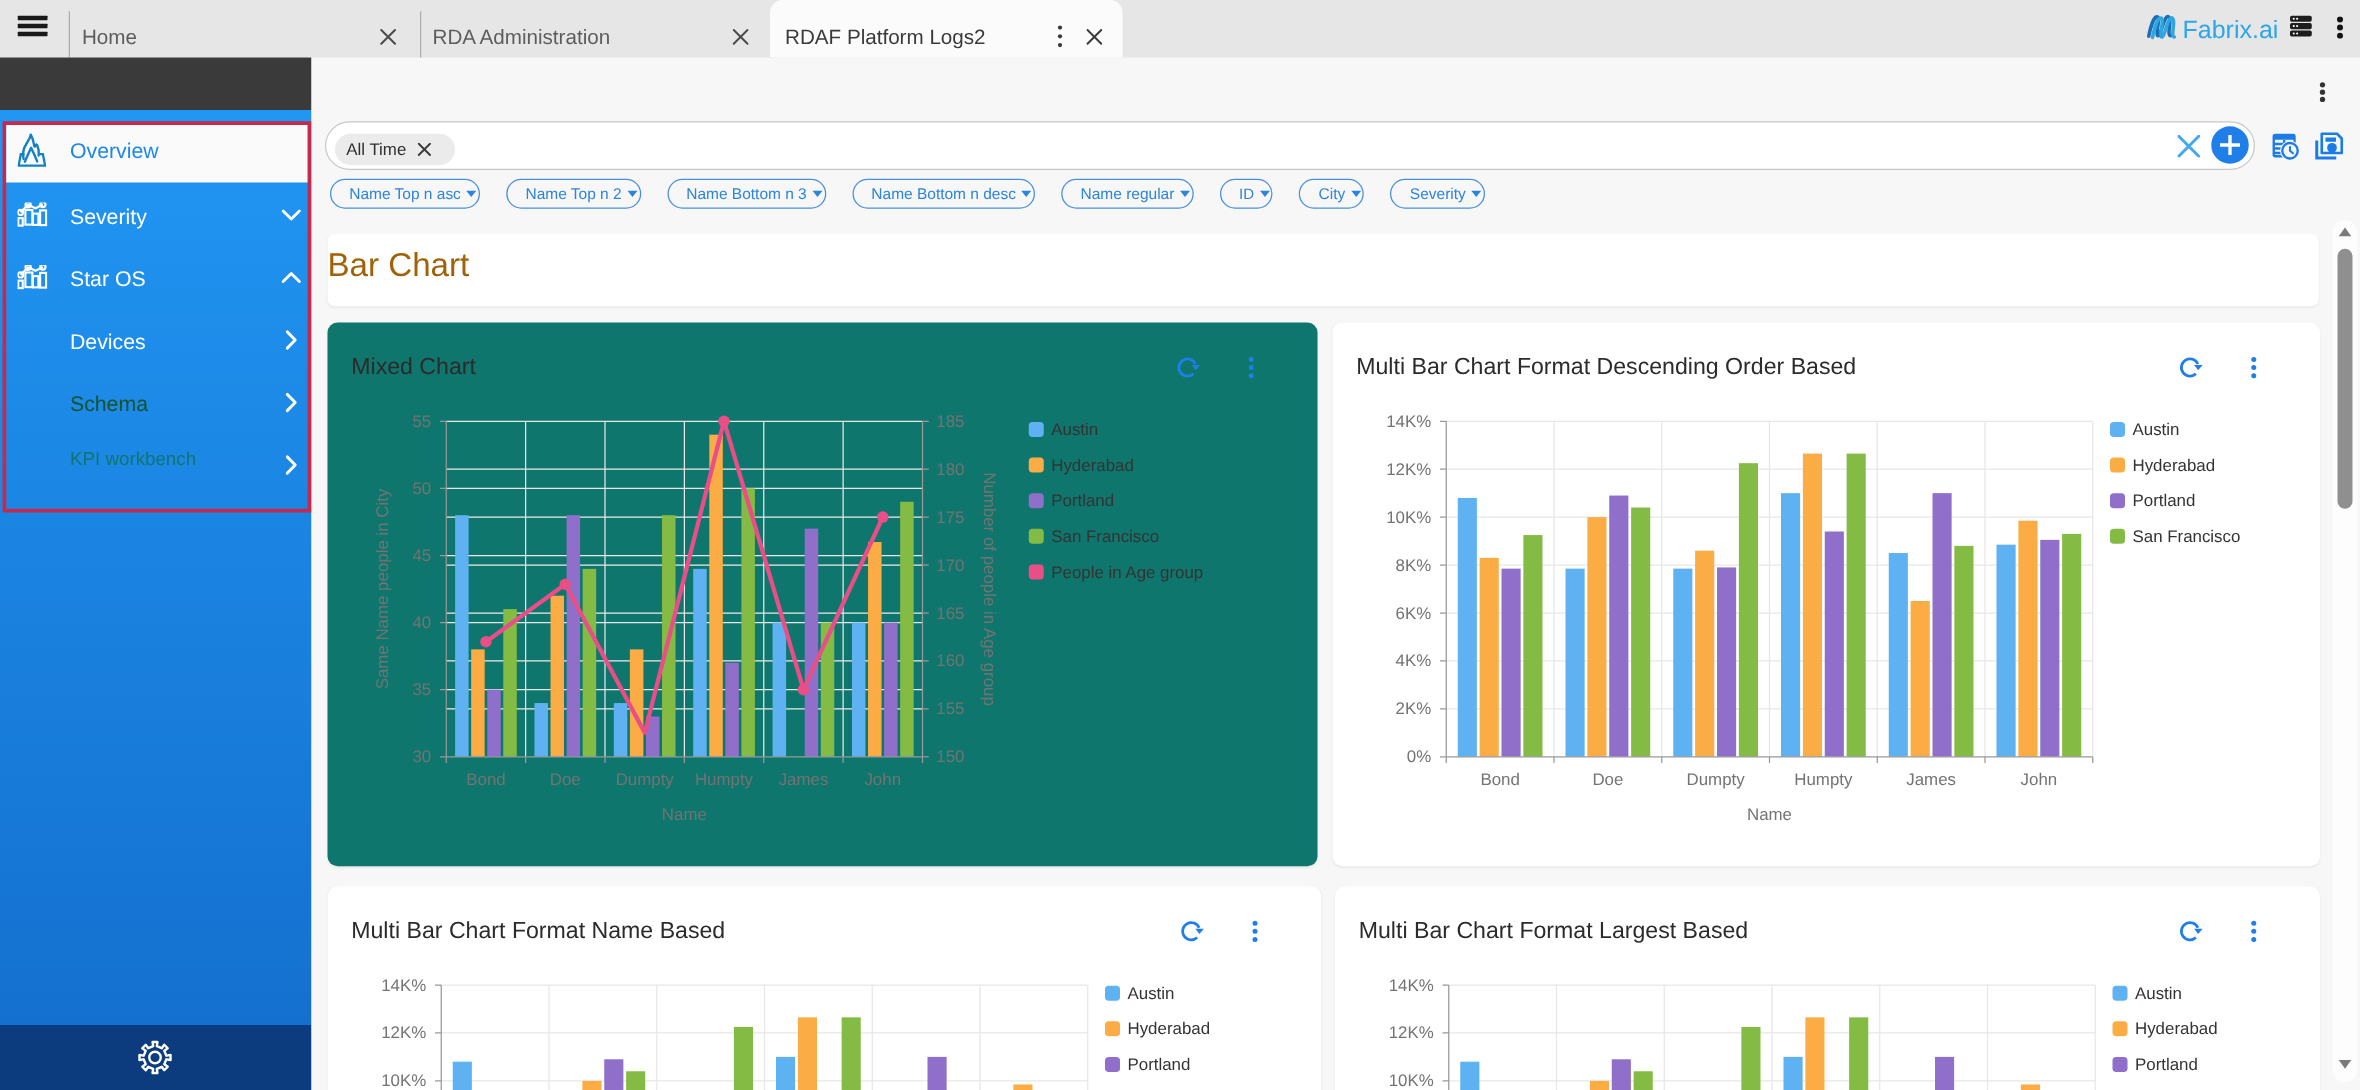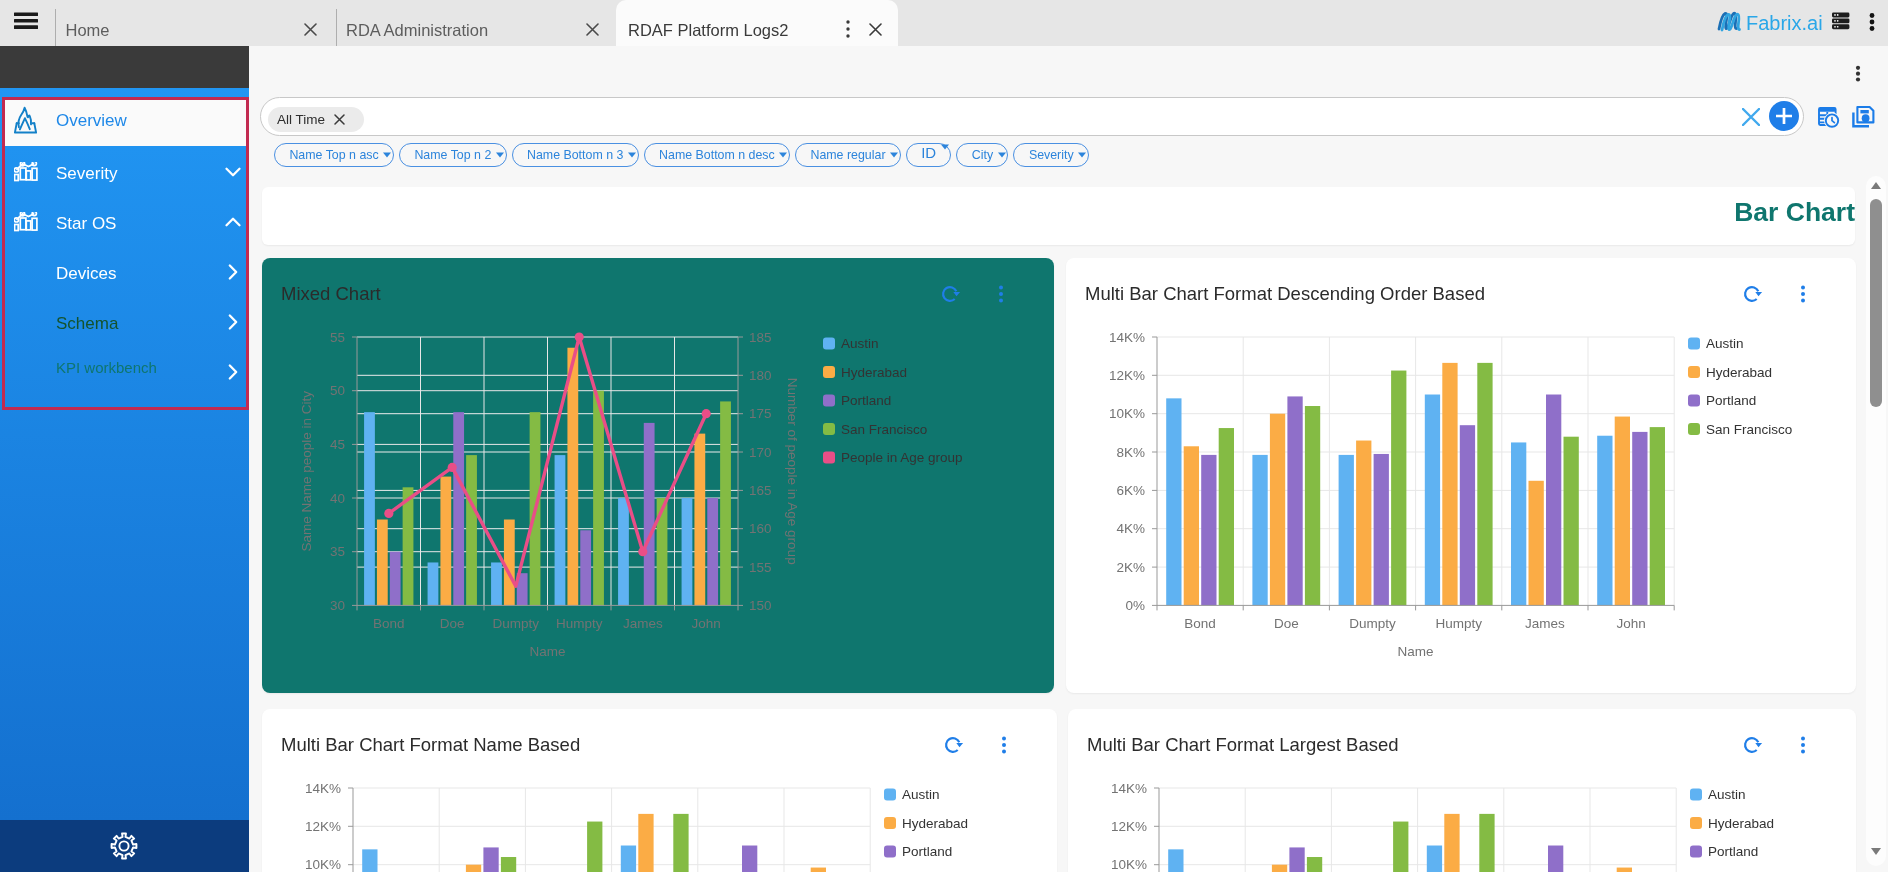--- a/index.html
+++ b/index.html
@@ -149,32 +149,32 @@
 <circle cx="16" cy="16.6" r="8" fill="#f7f7f7"></circle>
 <circle cx="16" cy="16.6" r="6.2" fill="none" stroke="#1b7ce8" stroke-width="1.9"></circle>
 <path d="M16 13.6 V16.6 L18.4 18.6" fill="none" stroke="#1b7ce8" stroke-width="1.7" stroke-linecap="round"></path>
 </svg>
 <svg class="abs" style="left:1850px;top:104px" width="26" height="26" viewBox="0 0 26 26">
 <path d="M3.4 8.4 V22.3 H19" fill="none" stroke="#1b7ce8" stroke-width="2.4"></path>
 <path d="M7.4 3 H19.6 L23.4 6.8 V18.4 H7.4 Z" fill="none" stroke="#1b7ce8" stroke-width="2.1" stroke-linejoin="round"></path>
 <rect x="10.4" y="6" width="8.4" height="3.4" fill="#1b7ce8"></rect>
 <circle cx="15.6" cy="14.2" r="3.9" fill="#1b7ce8"></circle>
 </svg>
-<div class="abs" style="left:274px;top:142.5px;display:flex;gap:5px">
+<div class="abs" style="left:264px;top:142.5px;display:flex;gap:21px">
     <div style="height:24px;border:1.3px solid #4a90e2;border-radius:12px;display:flex;align-items:center;padding:0 1.6px 0 14.4px;font-size:12.4px;color:#2c84db;white-space:nowrap">Name Top n asc<span style="display:inline-block;margin-left:4.7px;width:0;height:0;border-left:4.6px solid transparent;border-right:4.6px solid transparent;border-top:5px solid #2c84db;transform:translateY(0.5px)"></span></div>
     <div style="height:24px;border:1.3px solid #4a90e2;border-radius:12px;display:flex;align-items:center;padding:0 1.6px 0 14.4px;font-size:12.4px;color:#2c84db;white-space:nowrap">Name Top n 2<span style="display:inline-block;margin-left:4.7px;width:0;height:0;border-left:4.6px solid transparent;border-right:4.6px solid transparent;border-top:5px solid #2c84db;transform:translateY(0.5px)"></span></div>
     <div style="height:24px;border:1.3px solid #4a90e2;border-radius:12px;display:flex;align-items:center;padding:0 1.6px 0 14.4px;font-size:12.4px;color:#2c84db;white-space:nowrap">Name Bottom n 3<span style="display:inline-block;margin-left:4.7px;width:0;height:0;border-left:4.6px solid transparent;border-right:4.6px solid transparent;border-top:5px solid #2c84db;transform:translateY(0.5px)"></span></div>
     <div style="height:24px;border:1.3px solid #4a90e2;border-radius:12px;display:flex;align-items:center;padding:0 1.6px 0 14.4px;font-size:12.4px;color:#2c84db;white-space:nowrap">Name Bottom n desc<span style="display:inline-block;margin-left:4.7px;width:0;height:0;border-left:4.6px solid transparent;border-right:4.6px solid transparent;border-top:5px solid #2c84db;transform:translateY(0.5px)"></span></div>
     <div style="height:24px;border:1.3px solid #4a90e2;border-radius:12px;display:flex;align-items:center;padding:0 1.6px 0 14.4px;font-size:12.4px;color:#2c84db;white-space:nowrap">Name regular<span style="display:inline-block;margin-left:4.7px;width:0;height:0;border-left:4.6px solid transparent;border-right:4.6px solid transparent;border-top:5px solid #2c84db;transform:translateY(0.5px)"></span></div>
-    <div style="height:24px;border:1.3px solid #4a90e2;border-radius:12px;display:flex;padding:0 1.6px 0 14.4px;font-size:15px;color:#2c84db;white-space:nowrap">ID<span style="display:inline-block;margin-left:4.7px;width:0;height:0;border-left:4.6px solid transparent;border-right:4.6px solid transparent;border-top:5px solid #2c84db;transform:translateY(0.5px)"></span></div>
+    <div style="height:24px;border:1.3px solid #4a90e2;border-radius:12px;display:flex;align-items:center;padding:0 1.6px 0 14.4px;font-size:12px;color:#2c84db;white-space:nowrap">ID<span style="display:inline-block;margin-left:4.7px;width:0;height:0;border-left:4.6px solid transparent;border-right:4.6px solid transparent;border-top:5px solid #2c84db;transform:translateY(0.5px)"></span></div>
     <div style="height:24px;border:1.3px solid #4a90e2;border-radius:12px;display:flex;align-items:center;padding:0 1.6px 0 14.4px;font-size:12.4px;color:#2c84db;white-space:nowrap">City<span style="display:inline-block;margin-left:4.7px;width:0;height:0;border-left:4.6px solid transparent;border-right:4.6px solid transparent;border-top:5px solid #2c84db;transform:translateY(0.5px)"></span></div>
     <div style="height:24px;border:1.3px solid #4a90e2;border-radius:12px;display:flex;align-items:center;padding:0 1.6px 0 14.4px;font-size:12.4px;color:#2c84db;white-space:nowrap">Severity<span style="display:inline-block;margin-left:4.7px;width:0;height:0;border-left:4.6px solid transparent;border-right:4.6px solid transparent;border-top:5px solid #2c84db;transform:translateY(0.5px)"></span></div>
   </div>
 <div class="abs" style="left:262px;top:187px;width:1593px;height:58px;background:#ffffff;border-radius:6px;box-shadow:0 1px 2px rgba(0,0,0,0.06)"></div>
-<div class="abs" style="left:262px;top:187px;width:1593px;height:51px;line-height:51px;text-align:right;font-size:26.5px;font-weight:700;color:#0f766e">Bar Chart</div>
+<div class="abs" style="left:262px;top:187px;width:1593px;height:51px;line-height:51px;text-align:left;font-size:26.5px;font-weight:400;color:#a16207">Bar Chart</div>
 <div class="abs" style="left:262px;top:258px;width:792px;height:435px;background:#0f766e;border-radius:8px;box-shadow:0 1px 2px rgba(0,0,0,0.06)"><svg width="792" height="435" viewBox="0 0 792 435" font-family="Liberation Sans, sans-serif">
       <text x="19" y="35" font-size="18.5" fill="#2b2b2b" dominant-baseline="central">Mixed Chart</text>
       <path d="M 692.71 41.05 A 6.9 6.9 0 1 1 694.30 33.19" fill="none" stroke="#1f7ee8" stroke-width="2.2"></path>
       <path d="M 691.30 34.00 L 698.10 34.00 L 694.50 38.20 Z" fill="#1f7ee8"></path>
       <circle cx="739" cy="29.5" r="2.0" fill="#1f7ee8"></circle>
       <circle cx="739" cy="36" r="2.0" fill="#1f7ee8"></circle>
       <circle cx="739" cy="42.5" r="2.0" fill="#1f7ee8"></circle>
       <line x1="95" y1="293.7" x2="476.0" y2="293.7" stroke="#e7e7e7" stroke-width="1"></line>
       <line x1="95" y1="240.0" x2="476.0" y2="240.0" stroke="#e7e7e7" stroke-width="1"></line>
       <line x1="95" y1="186.4" x2="476.0" y2="186.4" stroke="#e7e7e7" stroke-width="1"></line>

